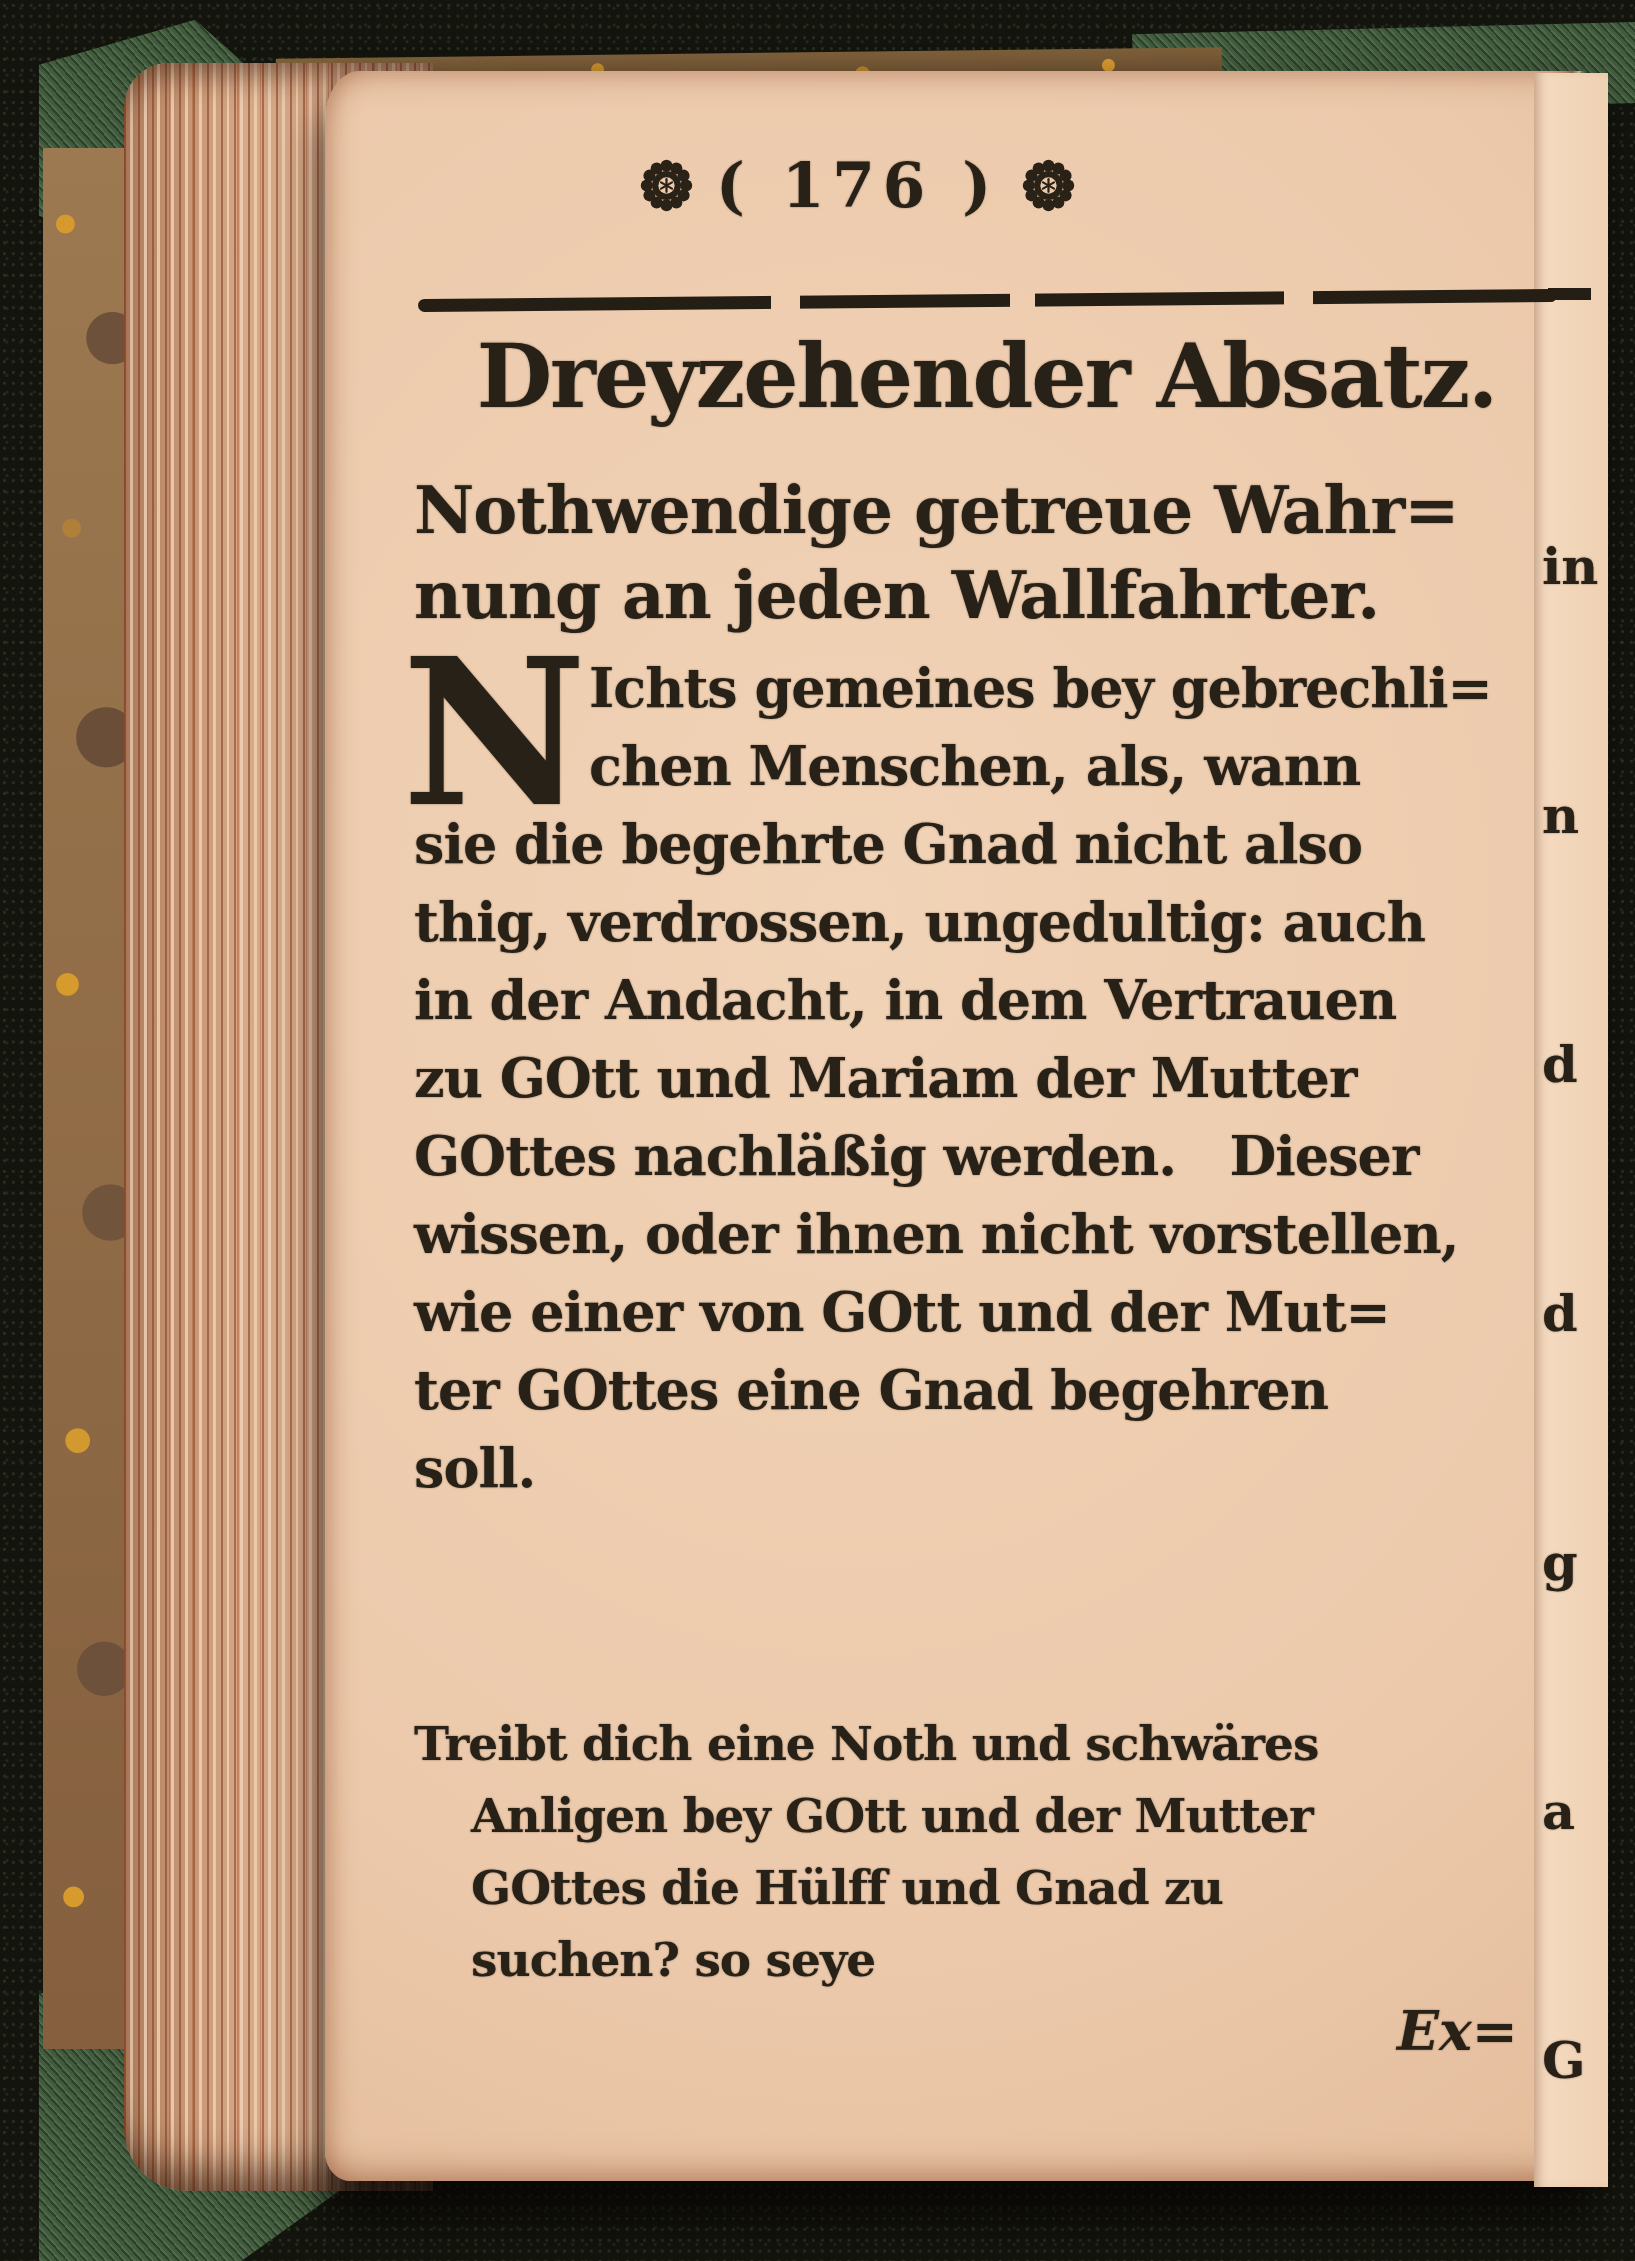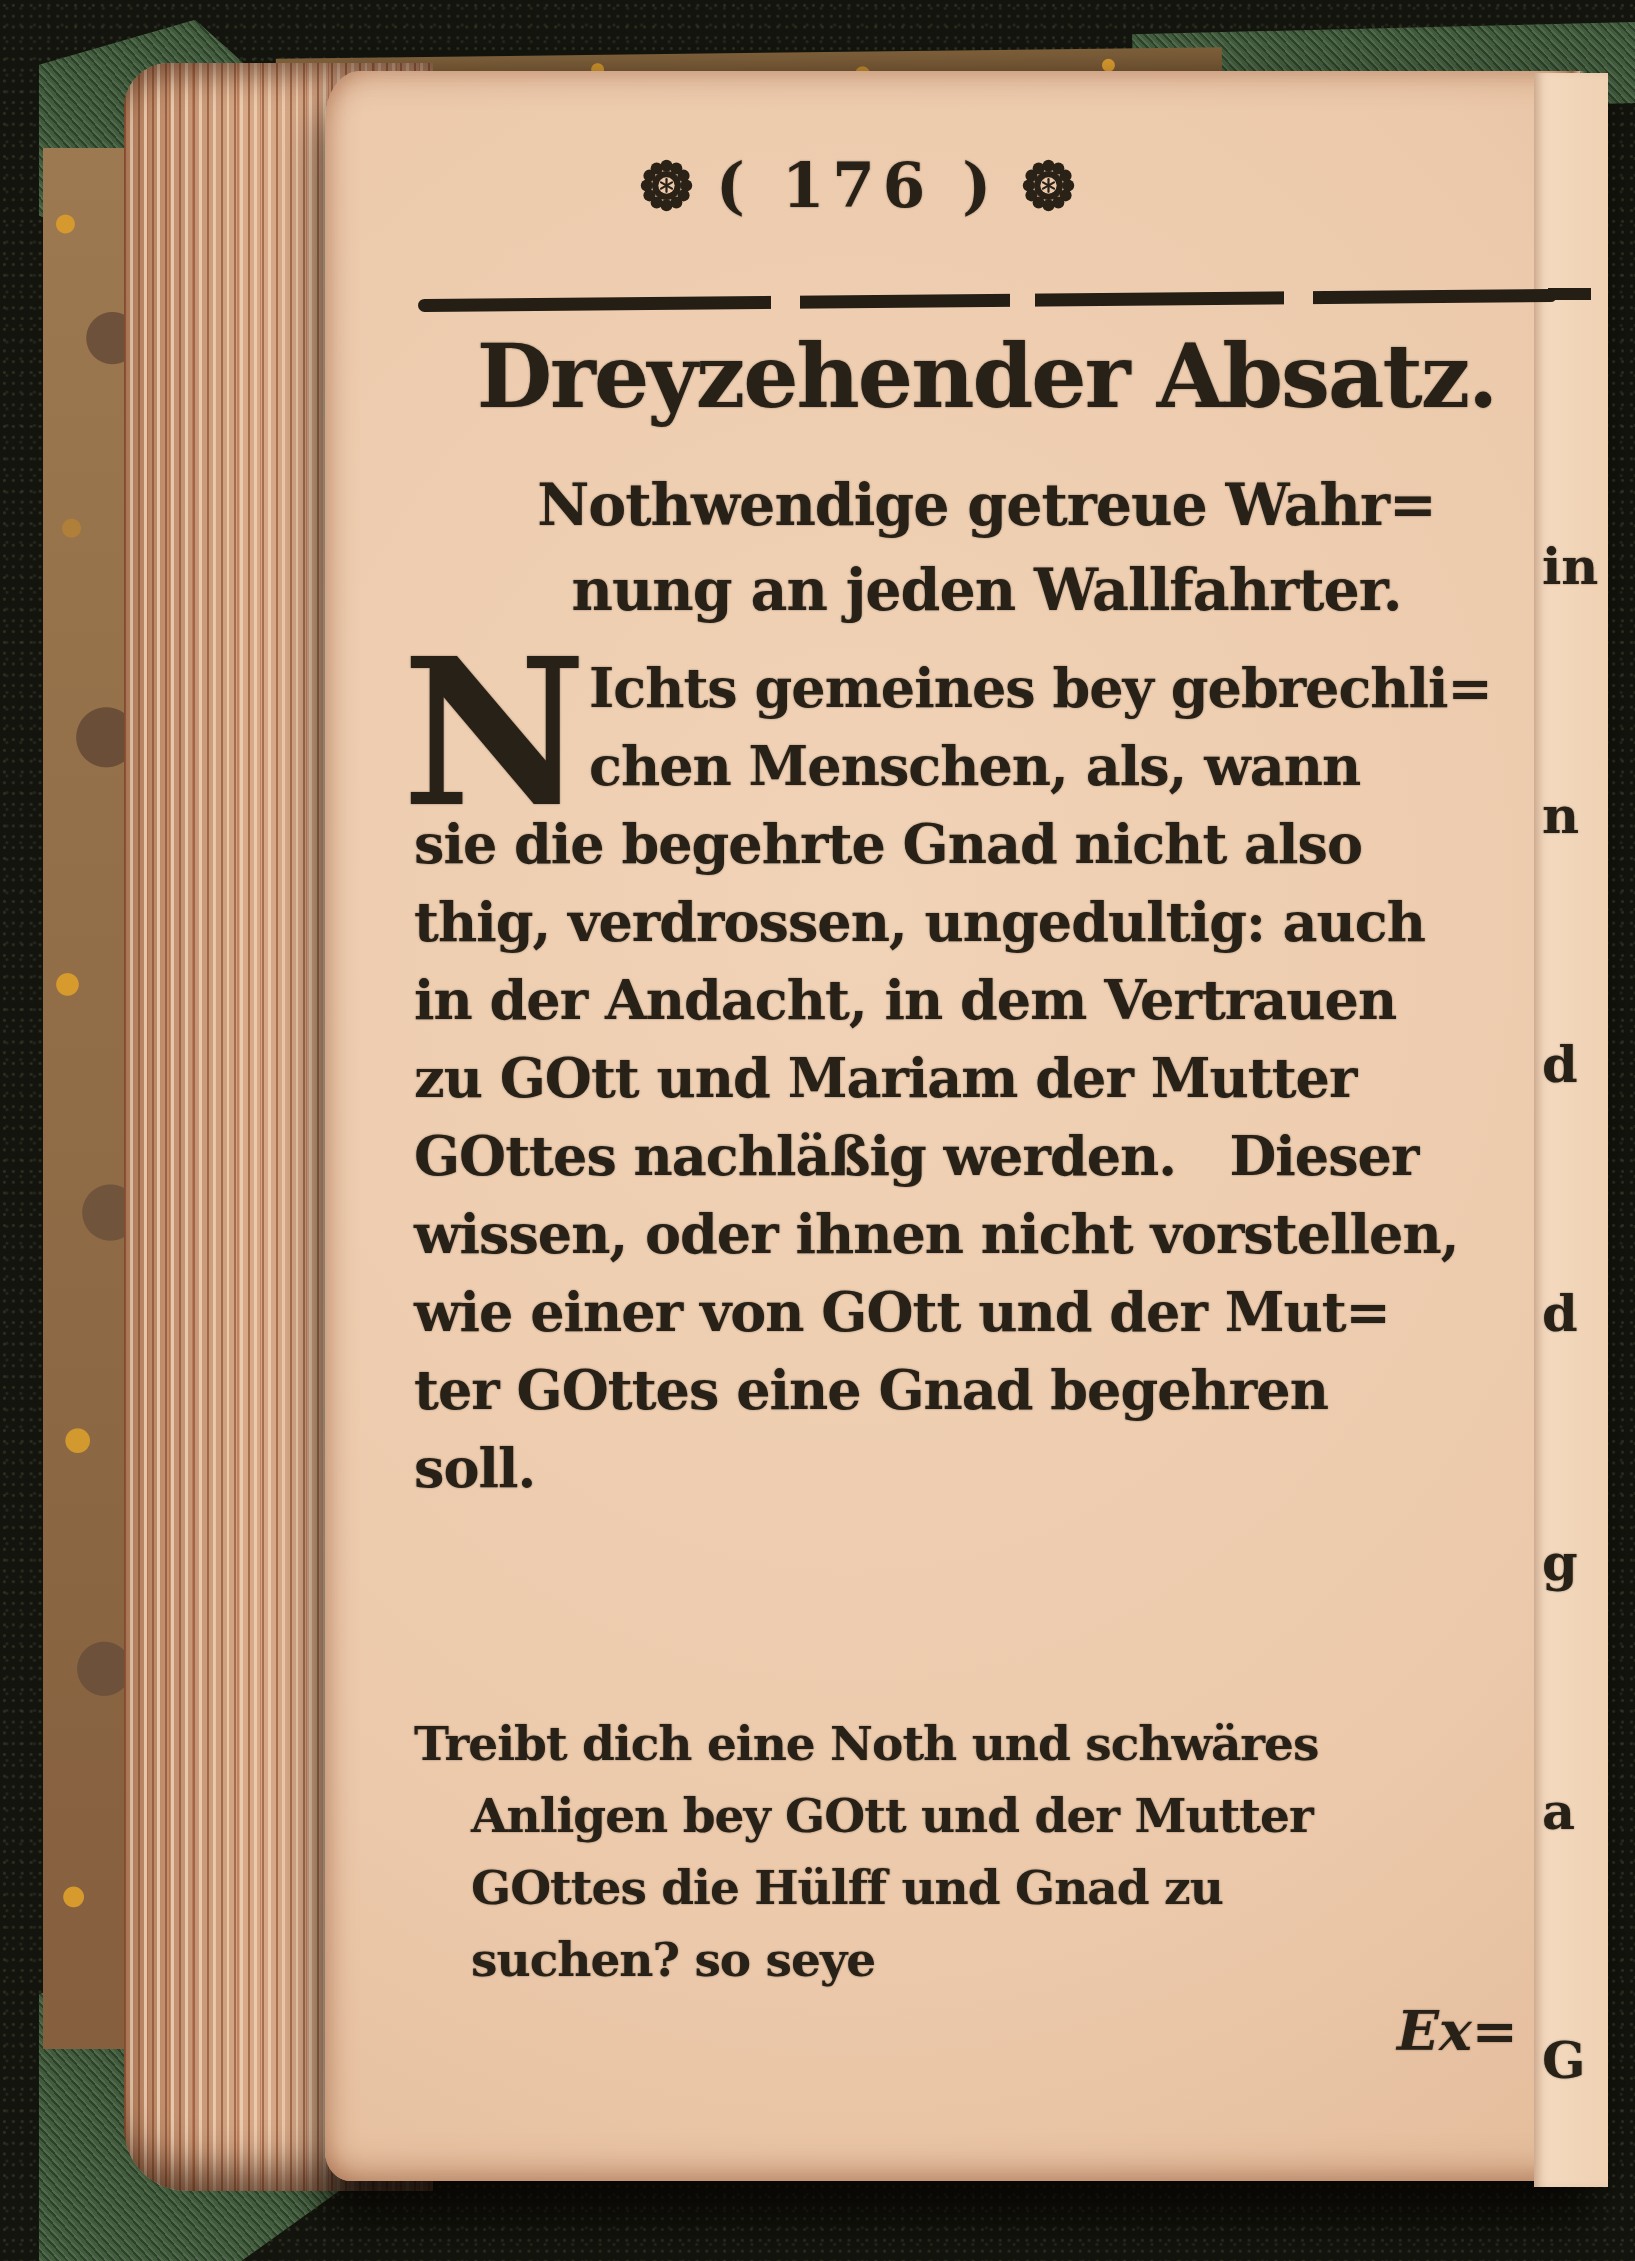--- a/index.html
+++ b/index.html
@@ -83,22 +83,22 @@
     background:linear-gradient(90deg,
       #241e14 0 31%, transparent 31% 33.5%,
       #241e14 33.5% 52%, transparent 52% 54.2%,
       #241e14 54.2% 76%, transparent 76% 78.6%,
       #241e14 78.6% 100%);}
   .sliver-rule{position:absolute;left:13.8px;top:215px;width:43px;height:11.8px;background:#241e14;}
   .sliver-letters{position:absolute;left:7.9px;top:286px;width:59px;
     font-size:51px;line-height:83px;overflow:hidden;white-space:pre;}
   .title{left:414px;top:325px;width:1145px;z-index:5;text-align:center;
     font-size:87px;letter-spacing:-2px;}
-  .subtitle{left:414px;width:1145px;z-index:5;text-align:center;
-    font-size:57px;letter-spacing:-1px;}
+  .subtitle{left:414px;width:1145px;z-index:5;
+    font-size:66px;letter-spacing:-1px;}
   .sub1{top:471px;} .sub2{top:556px;}
   .para1{left:414px;top:656px;width:1172px;z-index:5;font-size:54px;letter-spacing:-1px;}
   .para1 .line{height:78px;white-space:pre;}
   .cap-indent{padding-left:175px;}
   .dropcap{left:402px;top:654px;z-index:5;font-size:202px;line-height:158px;}
   .para2{left:414px;top:1716px;width:1172px;z-index:5;font-size:47px;letter-spacing:-1px;}
   .para2 .line{height:72px;white-space:pre;}
   .p2-indent{padding-left:57px;}
   .catchword{left:1359px;top:1998px;width:197px;z-index:5;text-align:center;
     font-size:55px;font-style:italic;}

